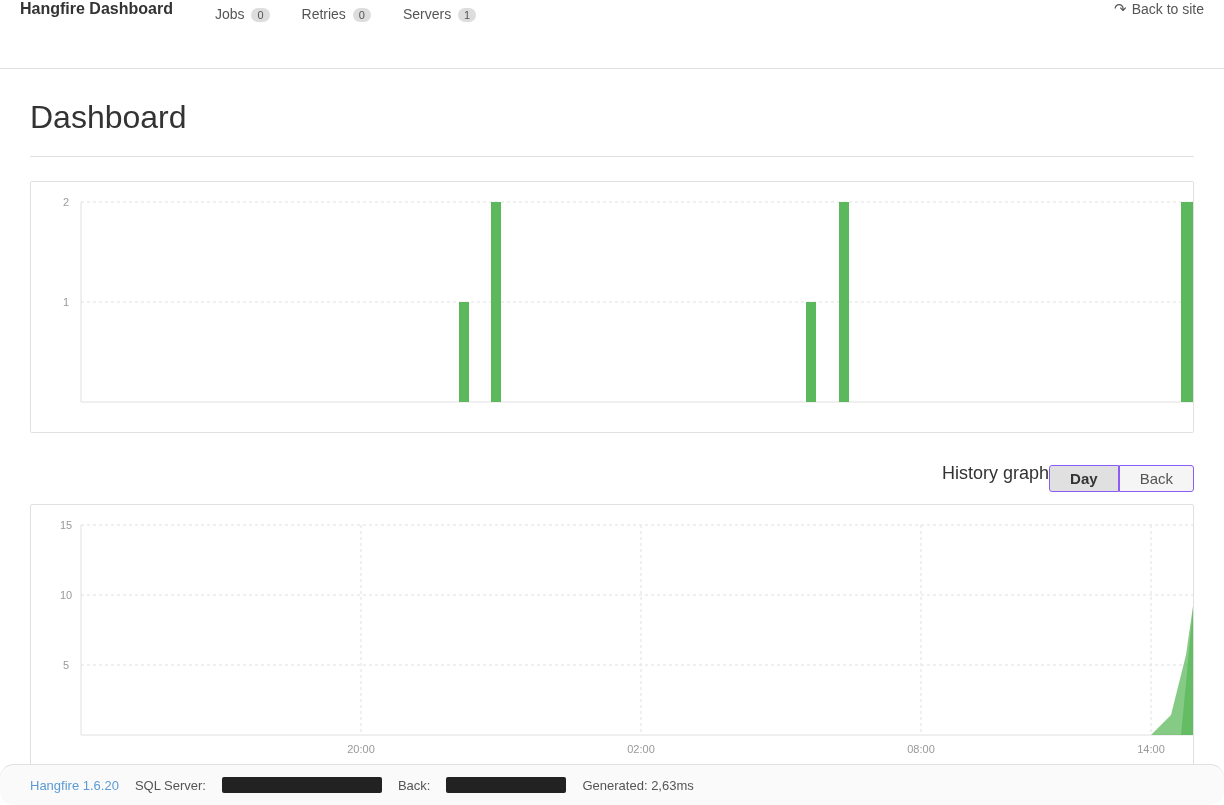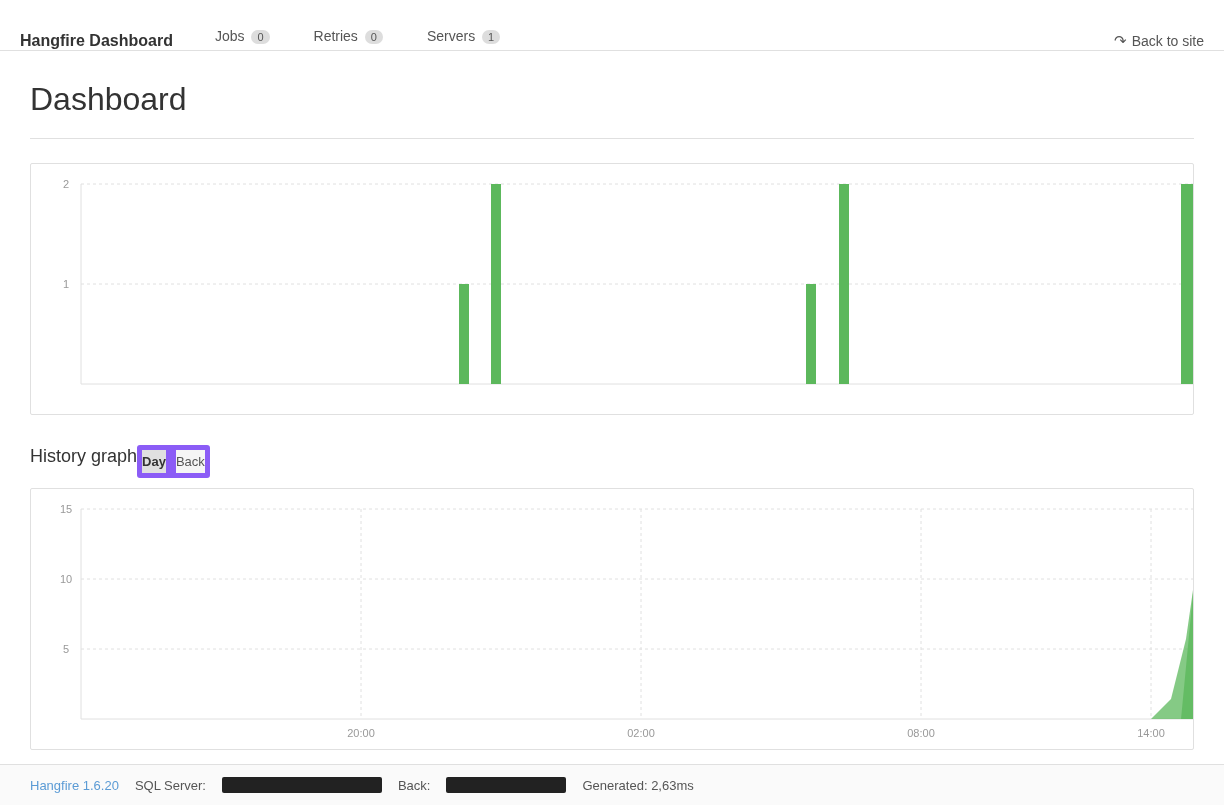--- a/index.html
+++ b/index.html
@@ -1,37 +1,37 @@
 <!DOCTYPE html>
 <html><head>
   <meta charset="utf-8">
   <style>
     * { box-sizing: border-box; margin: 0; padding: 0; }
     body { font-family: 'Helvetica Neue', Helvetica, Arial, sans-serif; font-size: 14px; color: #333; background: #fff; }
 
     
     .navbar {
       display: flex;
-      align-items: flex-end;
+      align-items: flex-start;
       border-bottom: 1px solid #e0e0e0;
       padding: 0 20px;
-      height: 51px;
+      height: 69px;
       background: #fff;
     }
     .navbar-brand {
       font-size: 16px;
       font-weight: 600;
       color: #333;
       margin-right: 30px;
       white-space: nowrap;
     }
     .nav-items {
       display: flex;
       align-items: center;
-      gap: 20px;
+      gap: 8px;
       flex: 1;
     }
     .nav-item {
       padding: 6px 12px;
       color: #555;
       cursor: pointer;
       border-radius: 3px;
       white-space: nowrap;
     }
     .nav-badge {
@@ -81,32 +81,32 @@
       width: 100%;
     }
 
     
     .history-section {
       position: relative;
     }
     .history-header {
       display: flex;
       align-items: center;
-      justify-content: flex-start;
+      justify-content: flex-end;
       margin-bottom: 10px;
     }
     .btn-group {
       display: flex;
     }
     .btn-group-btn {
-      padding: 4px 0;
-      border: 5px solid #8b5cf6;
+      padding: 4px 20px;
+      border: 1px solid #8b5cf6;
       background: #f5f5f5;
       cursor: pointer;
-      font-size: 13px;
+      font-size: 15px;
       color: #555;
     }
     .btn-group-btn:first-child { border-radius: 3px 0 0 3px; }
     .btn-group-btn:last-child { border-radius: 0 3px 3px 0; }
     .btn-group-btn.active {
       background: #e0e0e0;
       color: #333;
       font-weight: 600;
     }
 
@@ -117,20 +117,21 @@
       display: flex;
       align-items: flex-end;
       gap: 16px;
       font-size: 13px;
       color: #555;
       background: #fafafa;
       position: fixed;
       bottom: 0;
       left: 0;
       right: 0;
+      border-radius: 14px;
     }
     .footer-link {
       color: #5b9bd5;
       cursor: pointer;
     }
     .footer-redacted {
       display: inline-block;
       background: #222;
       color: #222;
       border-radius: 2px;

